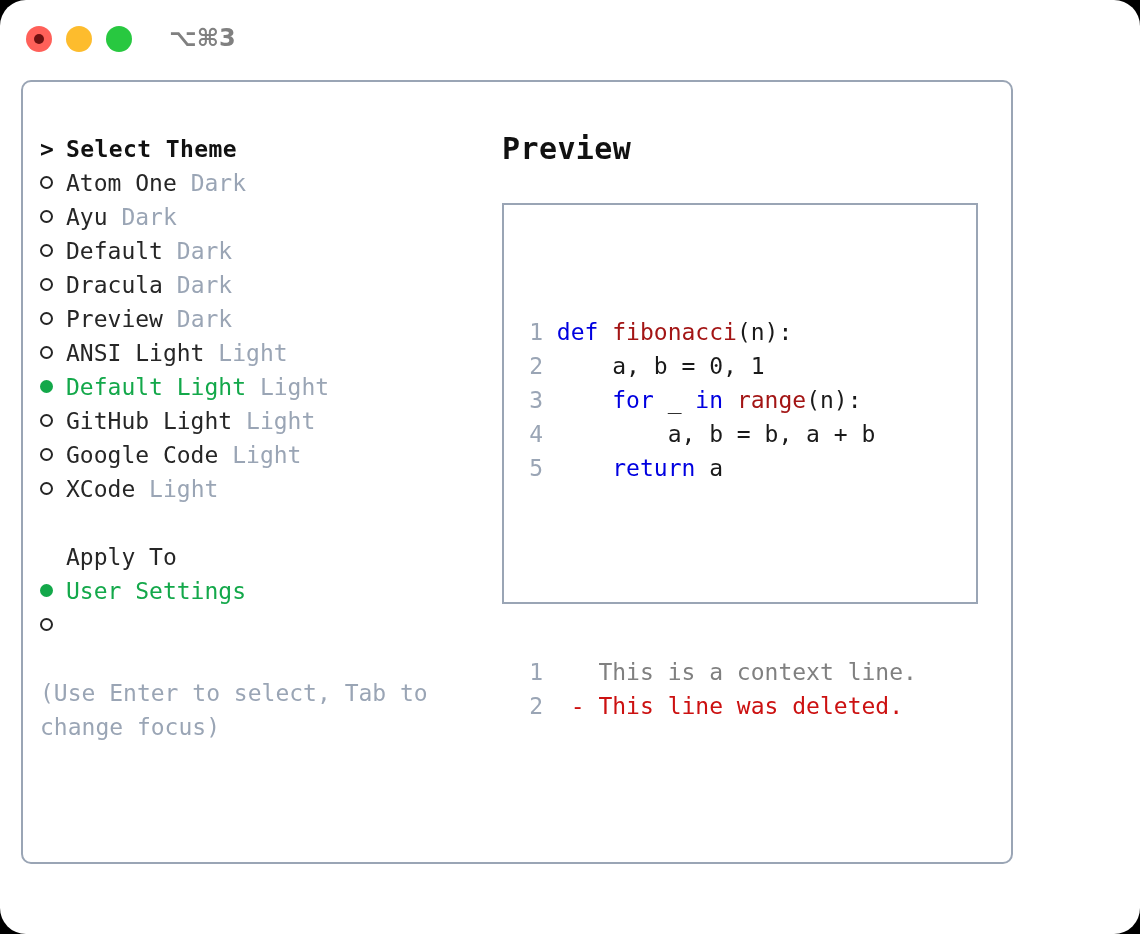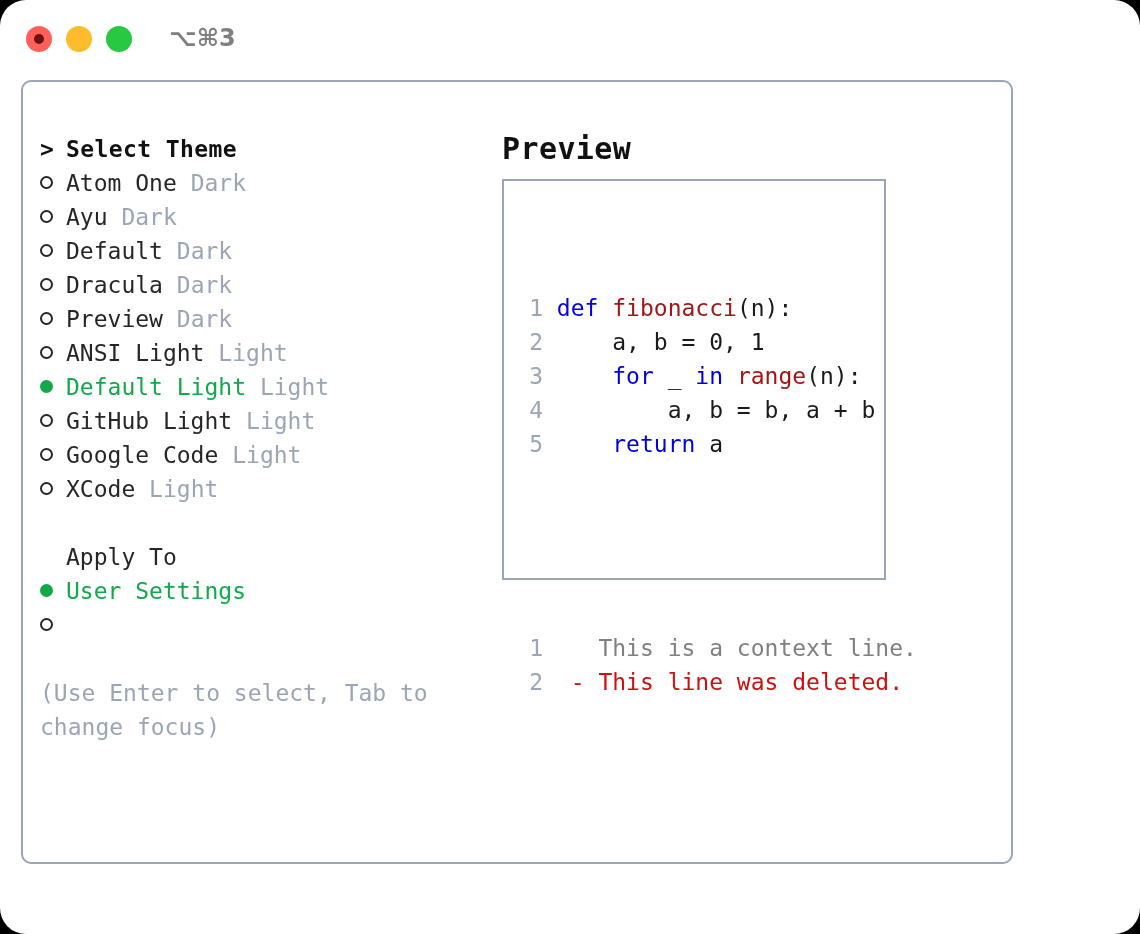--- a/index.html
+++ b/index.html
@@ -142,22 +142,22 @@
     width: 490px;
   }
   .preview-title {
     font-size: 30px;
     font-weight: bold;
     color: #111111;
     line-height: 34px;
     letter-spacing: 0.4px;
   }
   .preview-box {
-    margin-top: 13px;
-    width: 384px;
+    margin-top: 37px;
+    width: 476px;
     height: 401px;
     border: 2px solid #9aa5b5;
     box-sizing: border-box;
     background: #ffffff;
     position: relative;
   }
   .code-area {
     position: absolute;
     left: 17px;
     top: 42px;

